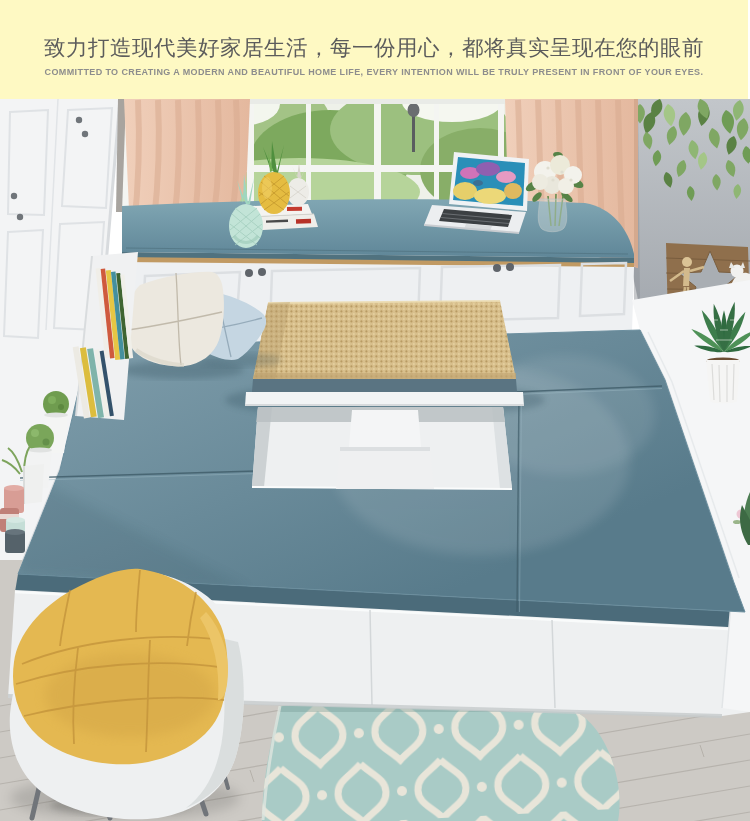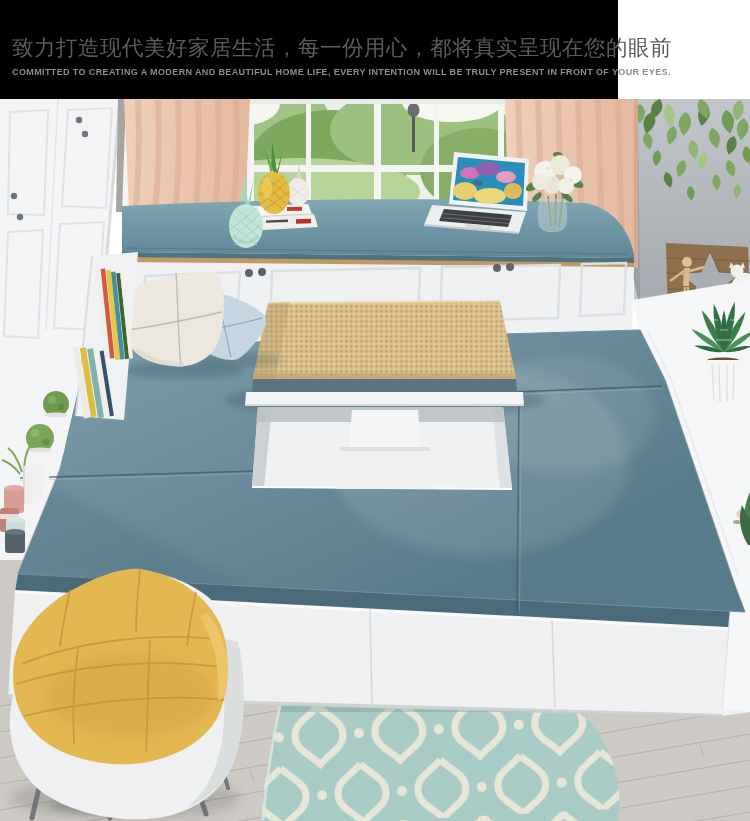--- a/index.html
+++ b/index.html
@@ -1,18 +1,18 @@
 <!DOCTYPE html>
 <html><head>
 <meta charset="utf-8">
 <style>
   html,body{margin:0;padding:0;background:#fff;}
   .page{position:relative;width:750px;height:821px;overflow:hidden;background:#ffffff;
         font-family:"Liberation Sans","DejaVu Sans",sans-serif;}
-  header.banner{position:absolute;top:0;left:0;width:606px;height:99px;background:#000000;text-align:center;padding-left:12px;}
+  header.banner{position:absolute;top:0;left:0;width:748px;height:99px;background:#fef9c3;text-align:center;}
   .banner h1{margin:0;padding-top:33px;font-size:21.5px;font-weight:400;letter-spacing:.5px;
              color:#5c5c5c;white-space:nowrap;}
   .banner p{margin:5px 0 0 0;font-size:9px;font-weight:600;letter-spacing:.38px;color:#8d8d8d;white-space:nowrap;}
   figure.photo{position:absolute;top:99px;left:0;width:750px;height:722px;margin:0;}
   svg{display:block;}
 </style>
 </head>
 <body>
 
 <div class="page">

